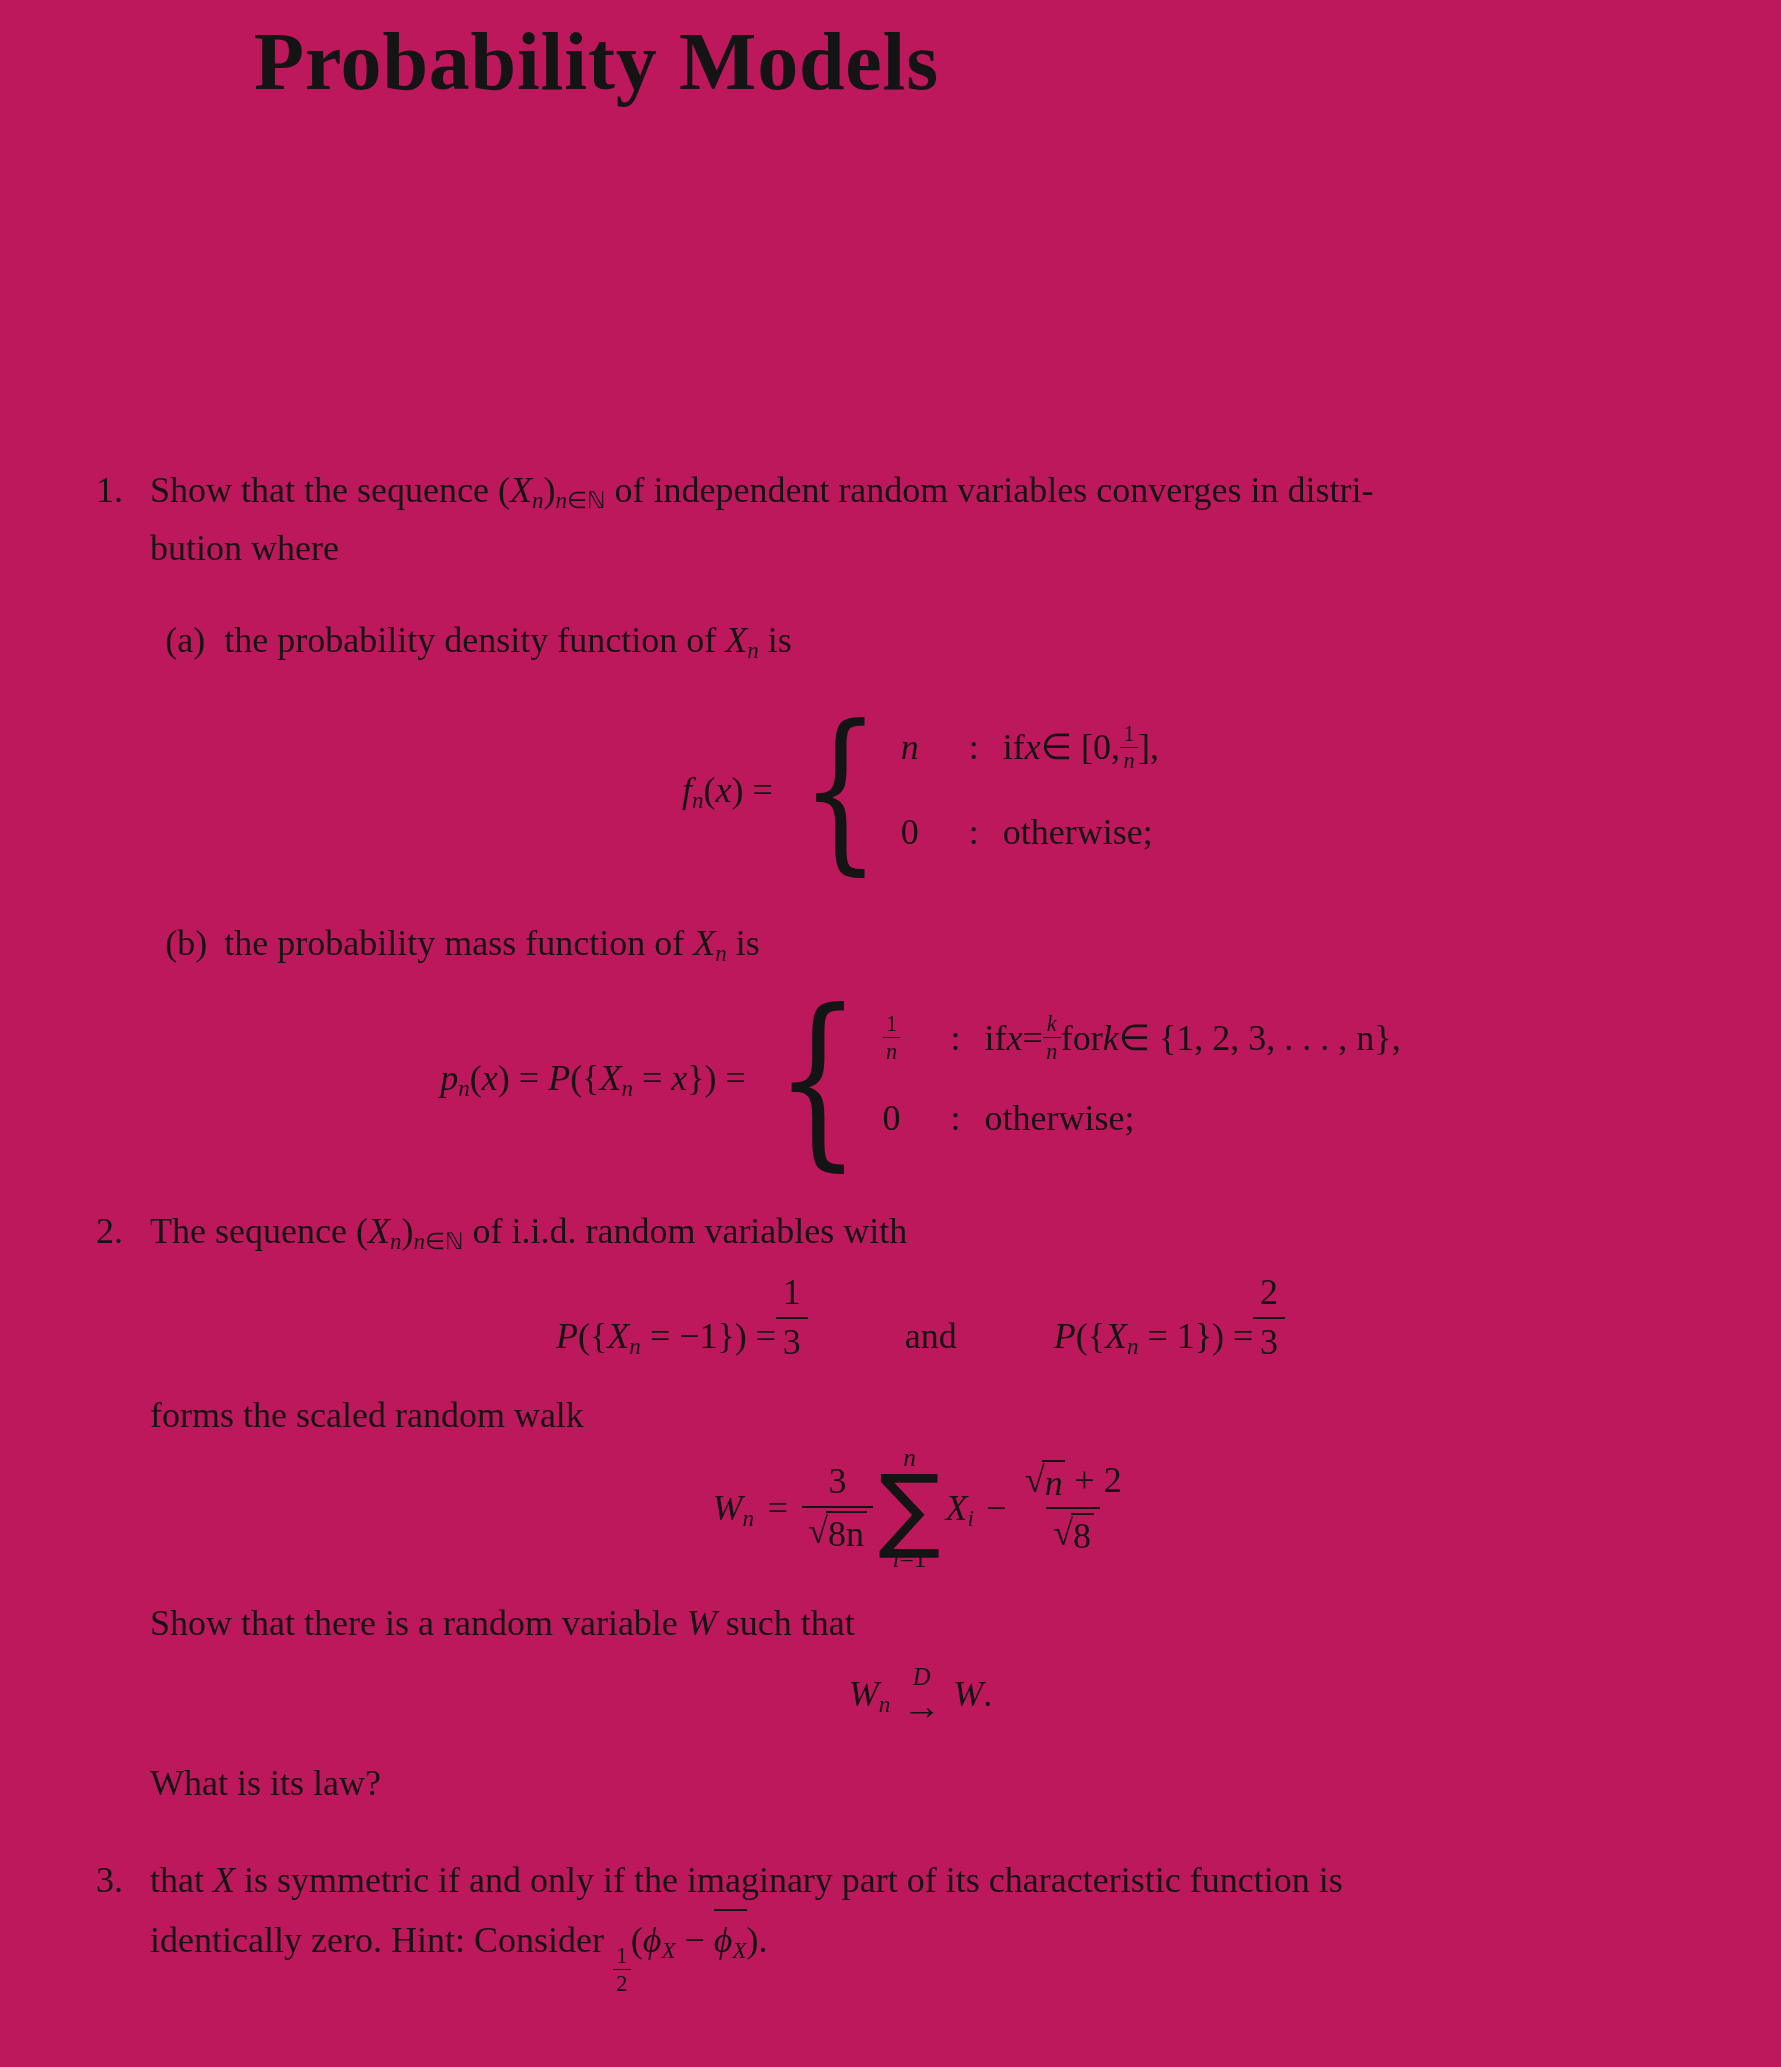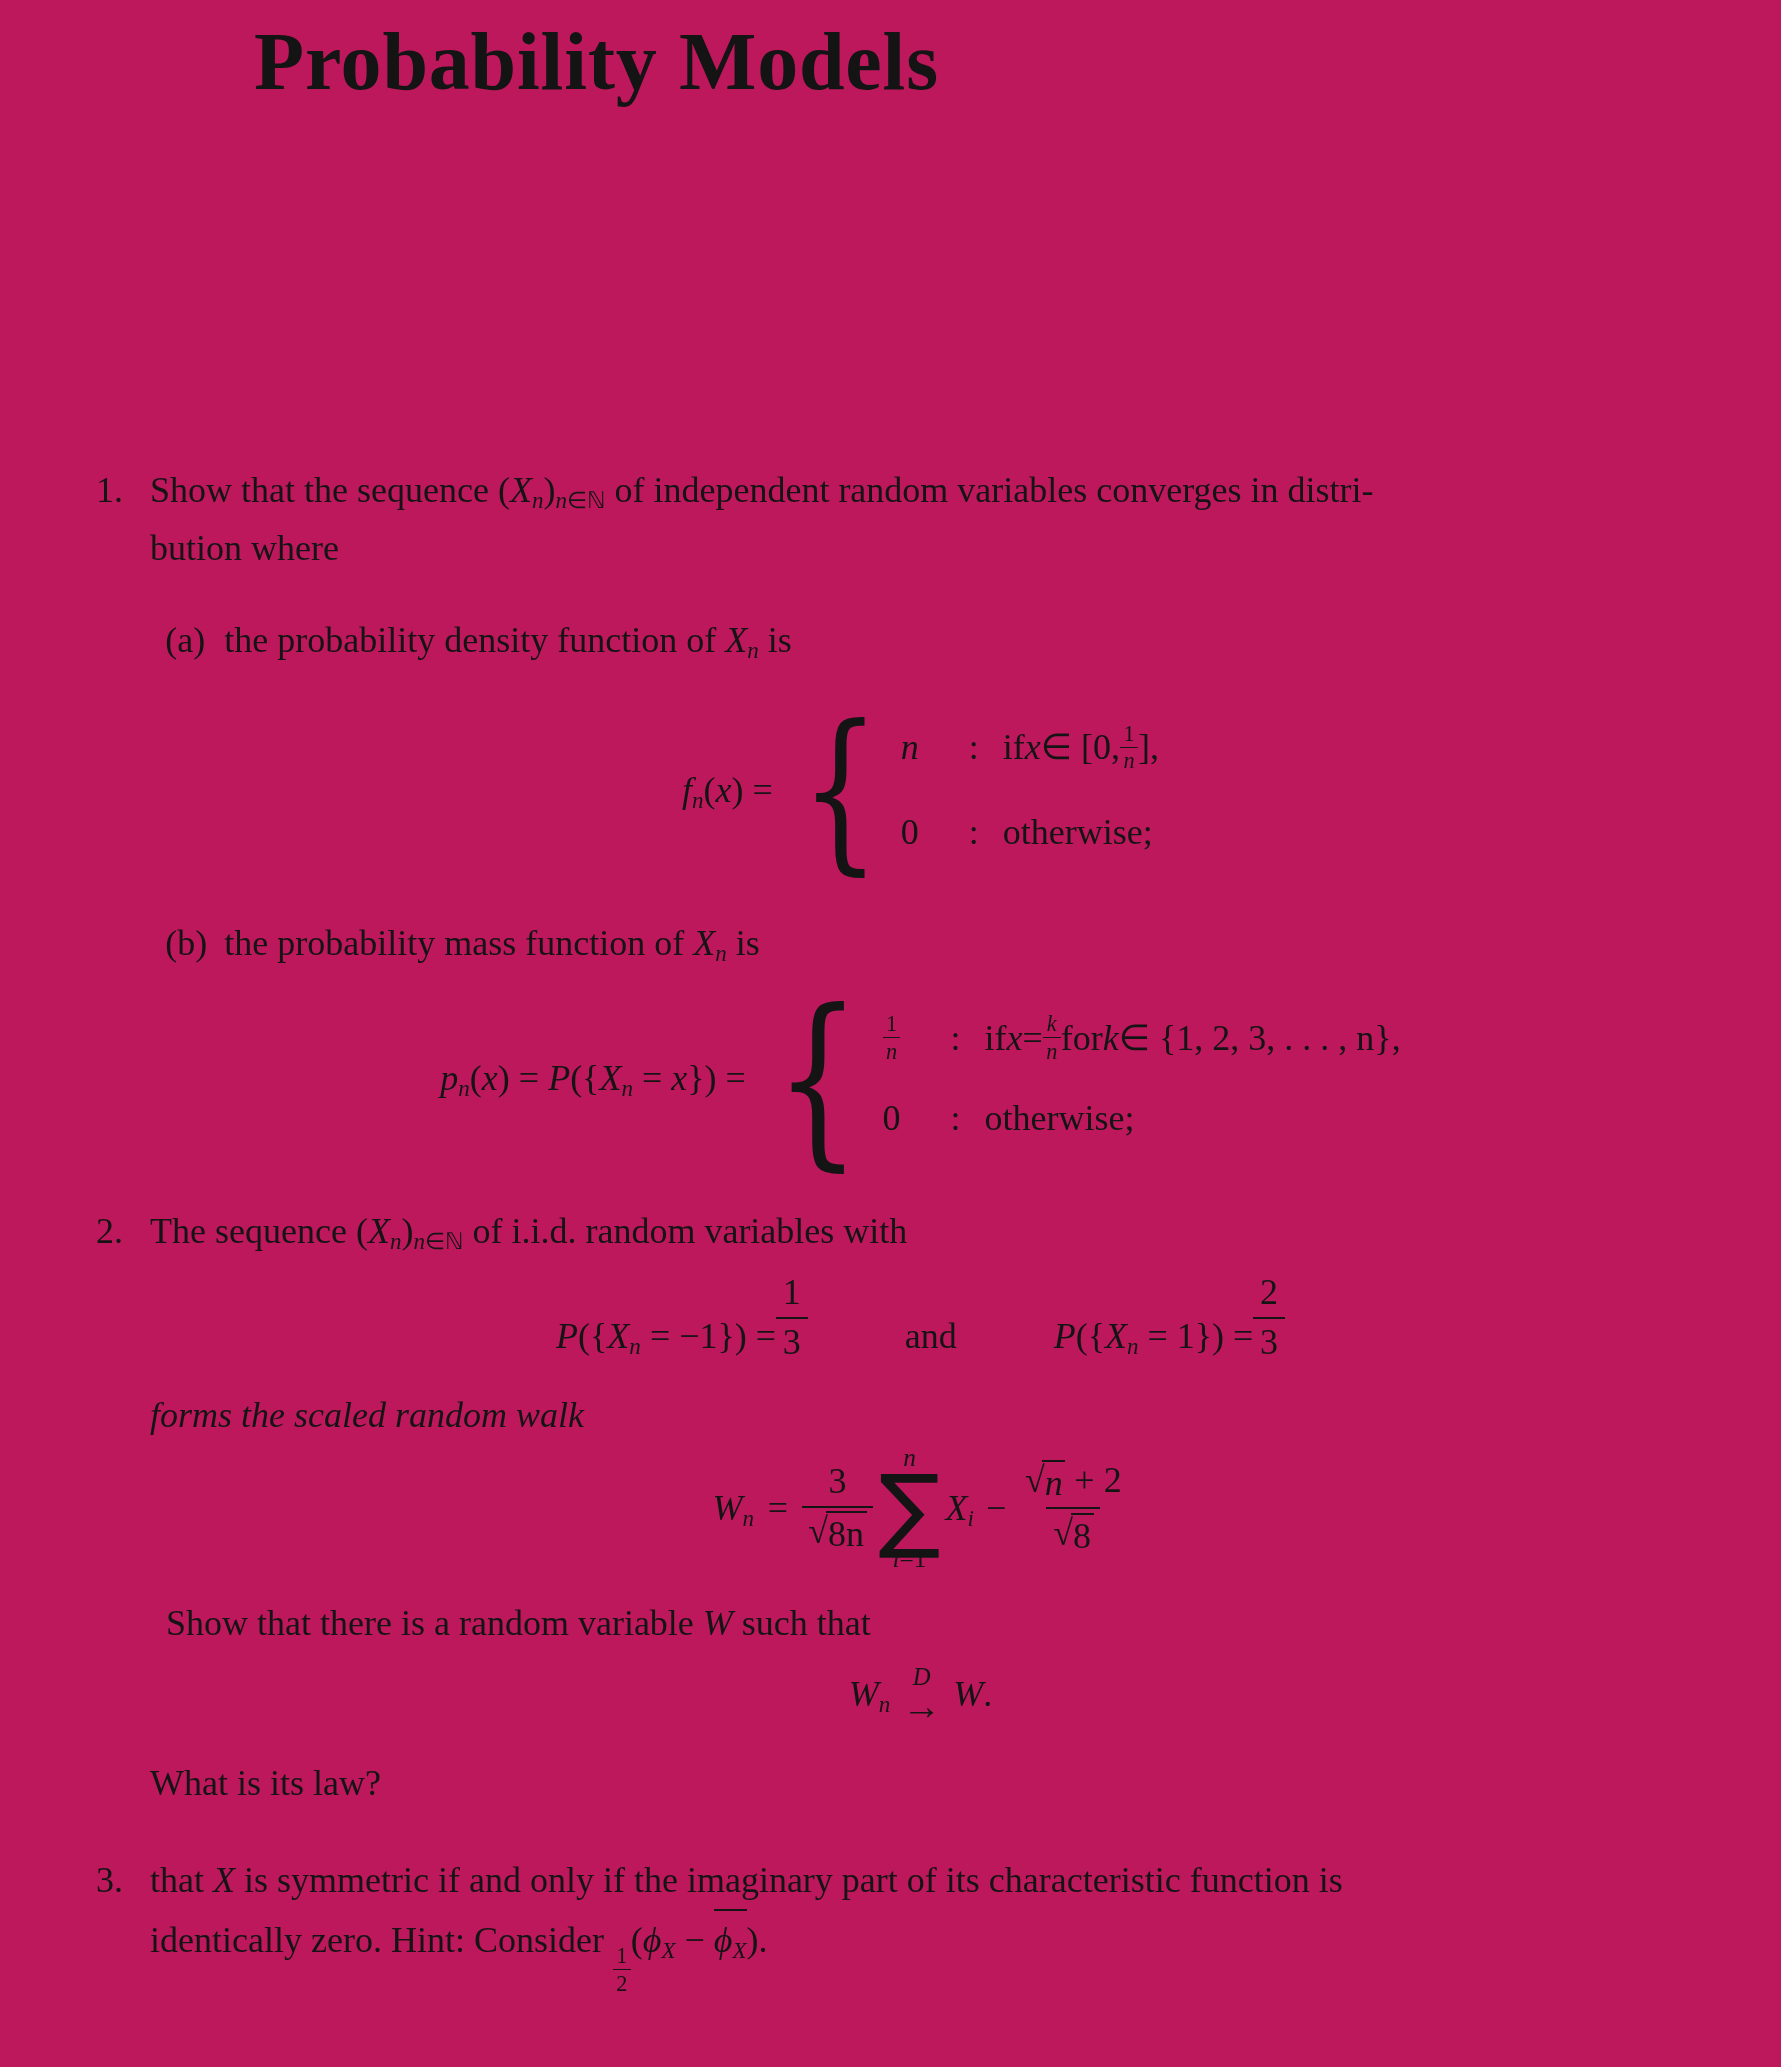--- a/index.html
+++ b/index.html
@@ -52,23 +52,23 @@
   .dconv .arr{font-size:39px;line-height:0.9;}
   .ol{display:inline-block;border-top:2.5px solid #141414;padding-top:11px;line-height:1;}
   .qquad{display:inline-block;width:97px;}
   
   .mt-a{margin-top:34px;}
   .mt-pdf{margin-top:34px;margin-bottom:0;}
   .mt-b{margin-top:37px;}
   .mt-pmf{margin-top:12px;}
   .mt-p2{margin-top:30.5px;}
   .mt-probs{margin-top:10.2px;align-items:flex-end;}
-  .mt-forms{margin-top:20.3px;font-style:italic;}
+  .mt-forms{margin-top:20.3px;}
   .mt-walk{margin-top:1.7px;}
-  .mt-show{margin-top:22px;margin-left:16px;}
+  .mt-show{margin-top:22px;}
   .mt-conv{margin-top:13.6px;}
   .mt-law{margin-top:30.5px;}
   .mt-p3{margin-top:39px;}
 </style>
 </head>
 <body>
 
 <div class="page">
 
   <h1 class="title">Probability Models</h1>

